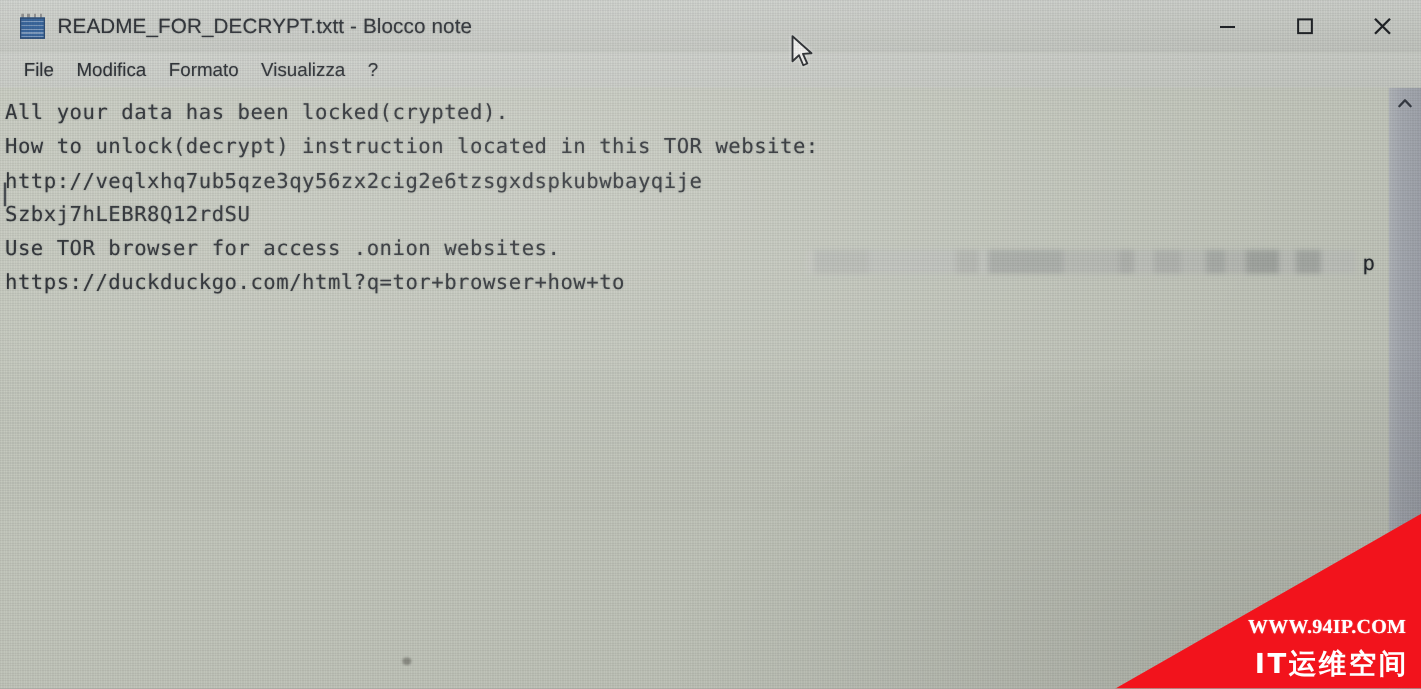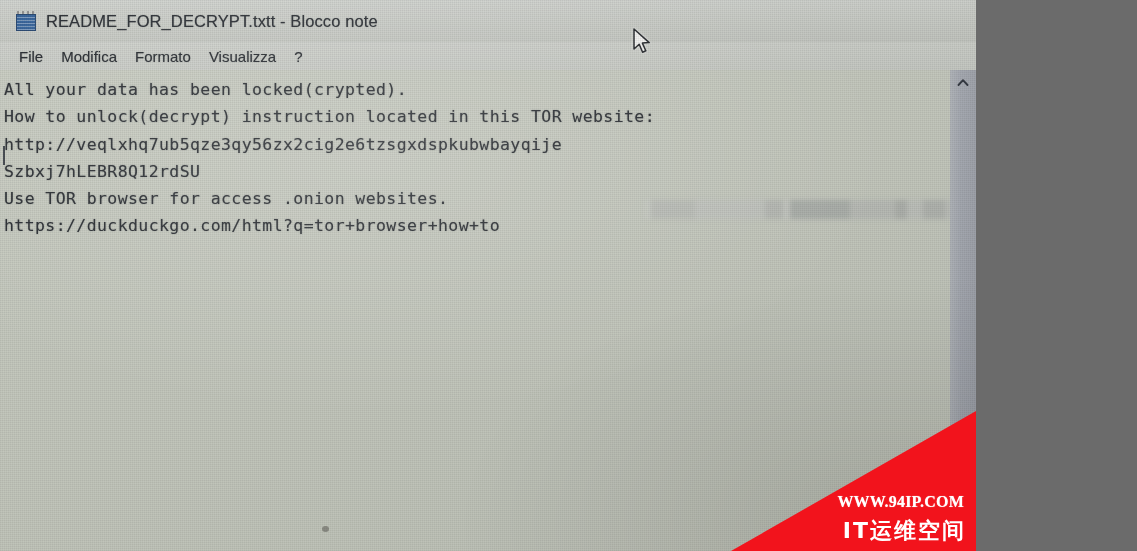--- a/index.html
+++ b/index.html
@@ -3,21 +3,21 @@
 <meta charset="utf-8">
 <title>README_FOR_DECRYPT.txtt - Blocco note</title>
 <style>
   html, body {
     margin: 0;
     padding: 0;
     background: #6b6b6b;
   }
   #screen {
     position: relative;
-    width: 976px;
+    width: 1137px;
     height: 551px;
     overflow: hidden;
     background: #c6cabf;
     font-family: "Liberation Sans", sans-serif;
     user-select: none;
   }
 
   
   #screen::after {
     content: "";

